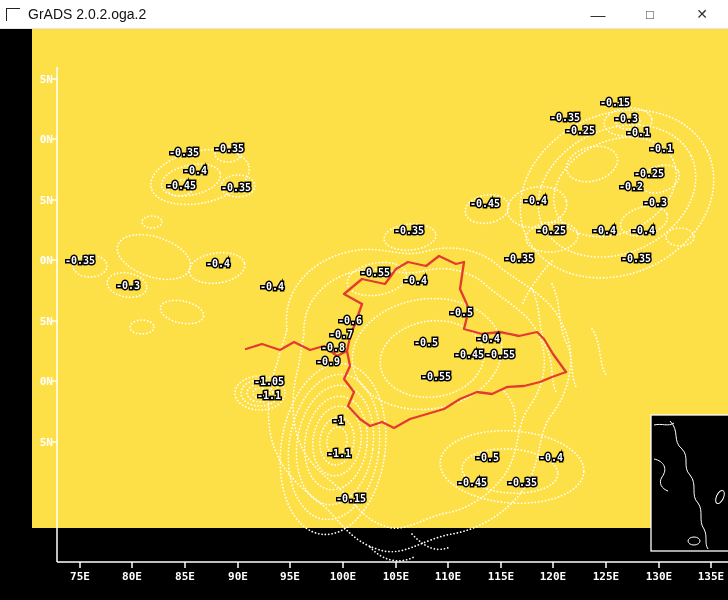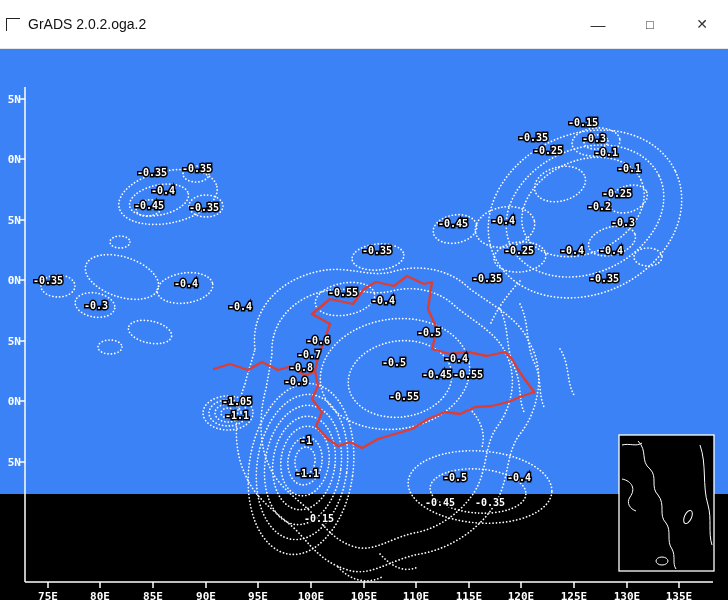--- a/index.html
+++ b/index.html
@@ -1,25 +1,25 @@
 <!DOCTYPE html>
 <html><head>
 <meta charset="utf-8">
 <style>
   html,body{margin:0;padding:0;width:728px;height:600px;overflow:hidden;background:#000;}
   .window{width:728px;height:600px;font-family:"Liberation Sans",sans-serif;}
-  .titlebar{height:49px;background:#ffffff;display:flex;align-items:center;box-sizing:border-box;border-bottom:1px solid #e6e6e6;}
+  .titlebar{height:29px;background:#ffffff;display:flex;align-items:center;box-sizing:border-box;border-bottom:1px solid #e6e6e6;}
   .app-icon{width:13px;height:12px;margin-left:6px;border:1.6px solid #222;border-right:none;border-bottom:none;background:#fff;}
   .title{margin-left:8px;font-size:14px;color:#111;flex:1;white-space:nowrap;}
   .controls{display:flex;height:35px;}
   .ctrl{width:52px;height:35px;display:flex;align-items:center;justify-content:center;color:#333;cursor:default;user-select:none;}
   .ctrl.min{font-size:15px;}
   .ctrl.max{font-size:13px;}
   .ctrl.close{font-size:14px;}
-  .canvas{height:445px;background:#3b82f6;position:relative;}
+  .canvas{height:499px;background:#fde047;position:relative;margin-left:32px;}
   svg{display:block;}
   .ct{fill:none;stroke:#ffffff;stroke-width:1.7;stroke-dasharray:0.1 3.3;stroke-linecap:round;}
   .river{fill:none;stroke:#e23b30;stroke-width:2.3;stroke-linecap:round;stroke-linejoin:round;}
   .axisln{stroke:#ffffff;stroke-width:1.5;}
   .tick{fill:#ffffff;font:bold 11px "DejaVu Sans Mono",monospace;}
   .clabel{fill:#ffffff;font:bold 10px "DejaVu Sans Mono",monospace;text-anchor:middle;paint-order:stroke;stroke:#000;stroke-width:3px;}
   .inbox{fill:#000;stroke:#fff;stroke-width:1.3;}
   .coast{fill:none;stroke:#fff;stroke-width:1;}
 </style>
 </head>

